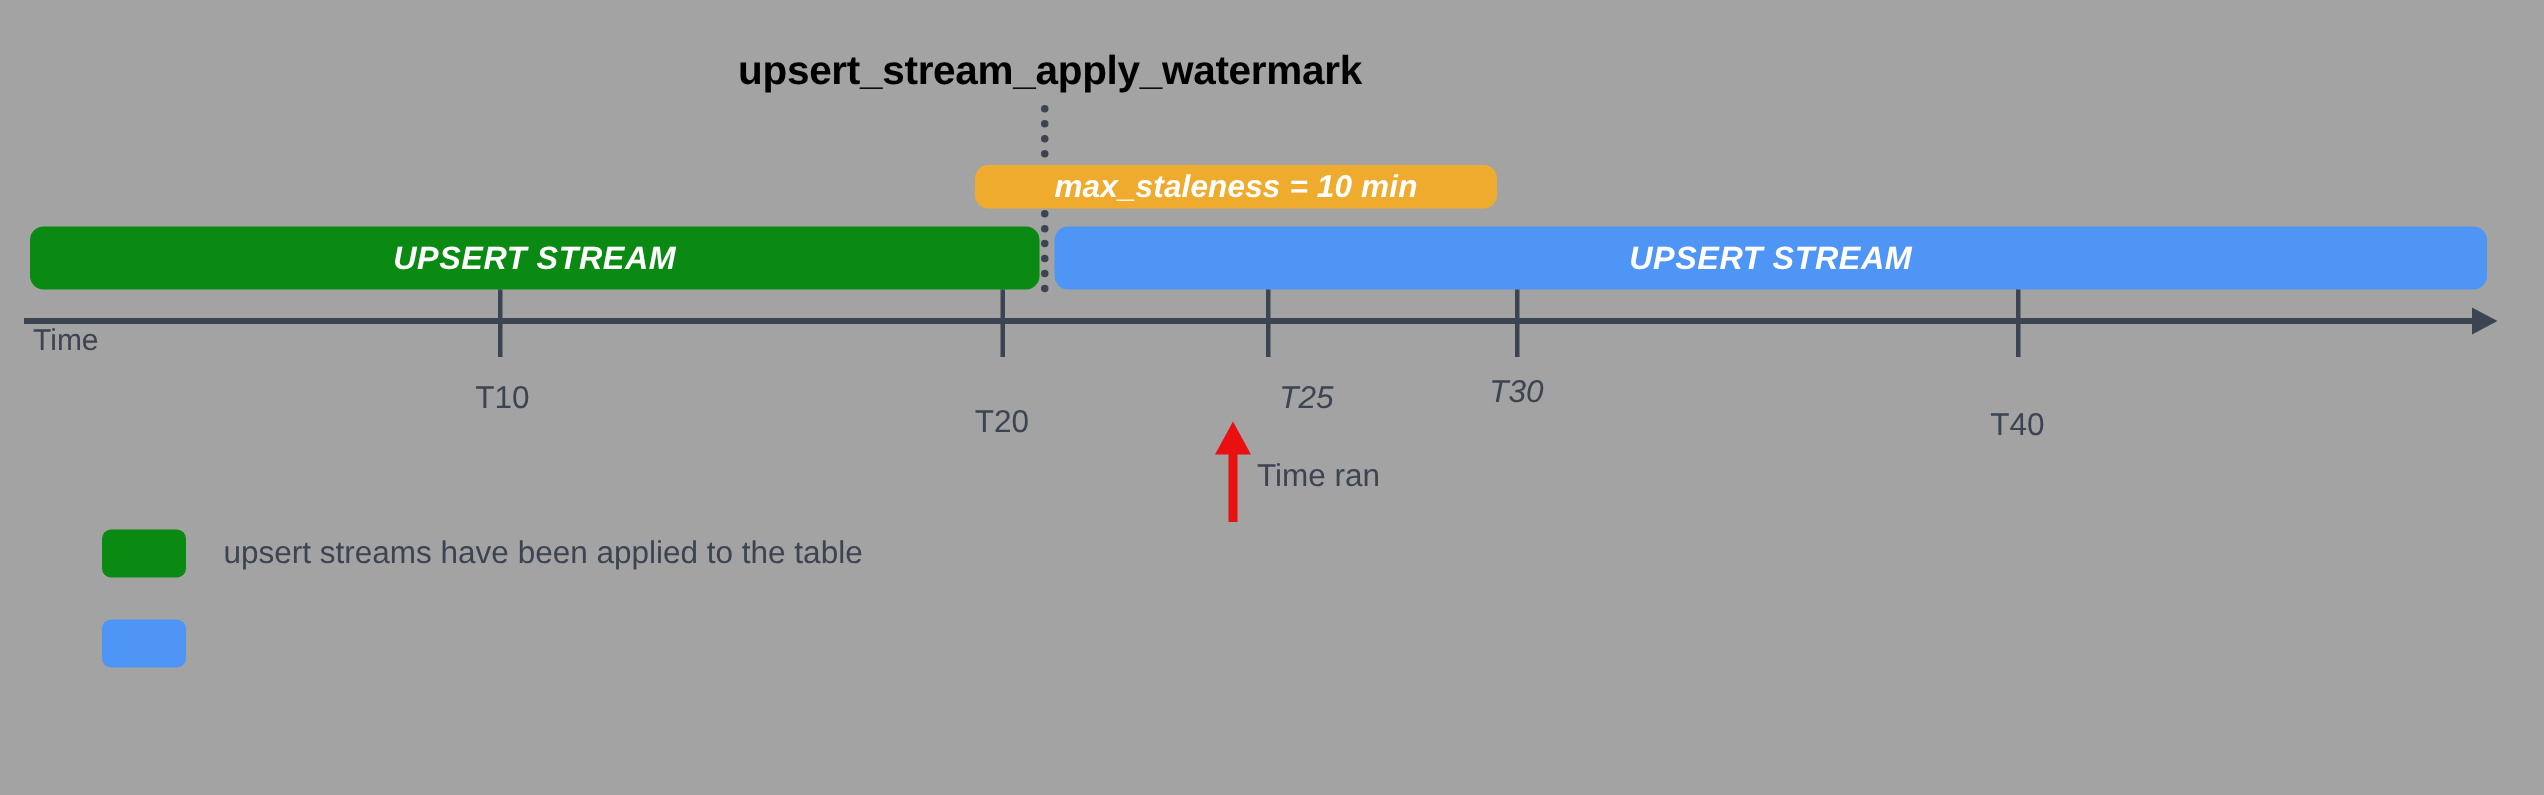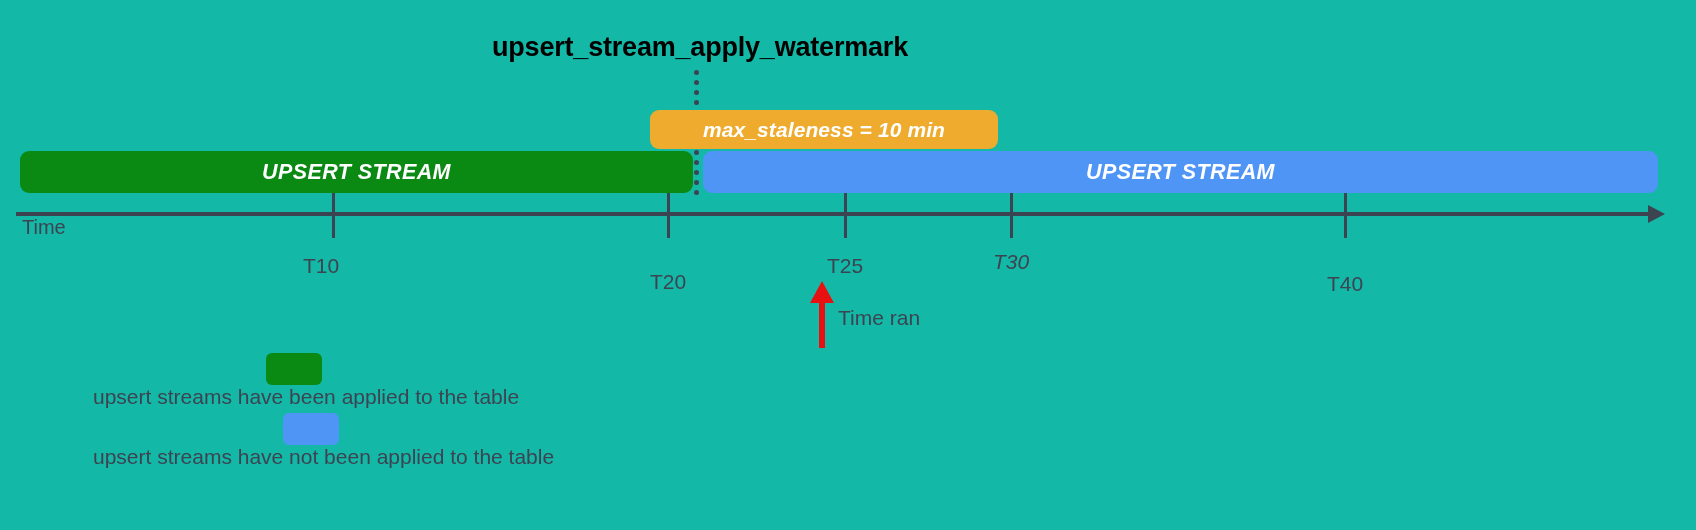--- a/index.html
+++ b/index.html
@@ -10,21 +10,21 @@
   body {
     font-family: "Liberation Sans", sans-serif;
     width: 1696px;
     height: 530px;
     overflow: hidden;
   }
   #canvas {
     position: relative;
     width: 1696px;
     height: 530px;
-    background: #14b8a6;
+    background: #a3a3a3;
   }
   .abs { position: absolute; }
 
   
   #diagram-title {
     left: 0;
     top: 32px;
     width: 1400px;
     text-align: center;
     font-size: 27px;
@@ -51,21 +51,21 @@
     display: flex;
     align-items: center;
     justify-content: center;
     box-sizing: border-box;
     white-space: nowrap;
   }
   #staleness-bar {
     left: 650px;
     top: 110px;
     width: 348px;
-    height: 39px;
+    height: 29px;
     background: #efab2d;
     font-size: 21px;
     letter-spacing: 0.1px;
   }
   #green-stream-bar {
     left: 20px;
     top: 151px;
     width: 673px;
     height: 42px;
     background: #0a8a12;
@@ -138,21 +138,20 @@
     top: 306px;
     font-size: 21px;
     color: #3c4452;
     white-space: nowrap;
   }
 
   
   .legend-row {
     display: flex;
     align-items: center;
-    flex-direction: column;
   }
   .legend-swatch {
     width: 56px;
     height: 32px;
     border-radius: 6px;
     flex: none;
   }
   .legend-text {
     margin-left: 25px;
     font-size: 21px;
@@ -176,37 +175,36 @@
   <div class="abs bar" id="green-stream-bar" style="background: rgb(10, 138, 18);">UPSERT STREAM</div>
 
   <div class="abs bar" id="blue-stream-bar" style="background: rgb(79, 149, 246);">UPSERT STREAM</div>
 
   <div class="abs" id="axis-line" style="background: rgb(60, 68, 82);"></div>
   <div class="abs" id="axis-arrow" style="border-left-color: rgb(60, 68, 82);"></div>
   <div class="abs" id="axis-caption">Time</div>
 
   <div id="ticks-layer">
       <div class="abs tick" style="left: 332px; top: 193px; height: 45px;"></div>
-      <div class="abs tick-label" style="left: 321px; top: 254px;">T10</div>
+      <div class="abs tick-label" style="left: 335px; top: 254px;">T10</div>
       <div class="abs tick" style="left: 667px; top: 193px; height: 45px;"></div>
       <div class="abs tick-label" style="left: 668px; top: 270px;">T20</div>
       <div class="abs tick" style="left: 844px; top: 193px; height: 45px;"></div>
-      <div class="abs tick-label" style="left: 845px; top: 254px;">T25</div>
+      <div class="abs tick-label" style="left: 871px; top: 254px; font-style: italic;">T25</div>
       <div class="abs tick" style="left: 1010px; top: 193px; height: 45px;"></div>
       <div class="abs tick-label" style="left: 1011px; top: 250px; font-style: italic;">T30</div>
       <div class="abs tick" style="left: 1344px; top: 193px; height: 45px;"></div>
       <div class="abs tick-label" style="left: 1345px; top: 272px;">T40</div>
     </div>
 
   <div class="abs" id="query-arrow-shaft" style="background: rgb(232, 16, 16);"></div>
   <div class="abs" id="query-arrow-head" style="border-bottom-color: rgb(232, 16, 16);"></div>
   <div class="abs" id="query-label">Time ran</div>
 
   <div class="abs legend-row" id="legend-row-0">
     <div class="legend-swatch" style="background: rgb(10, 138, 18);"></div>
     <div class="legend-text">upsert streams have been applied to the table</div>
   </div>
   <div class="abs legend-row" id="legend-row-1">
     <div class="legend-swatch" style="background: rgb(79, 149, 246);"></div>
-    <div class="legend-text">upsert streams have not been applied to the table</div>
   </div>
 
 </div>
 
 </body></html>

